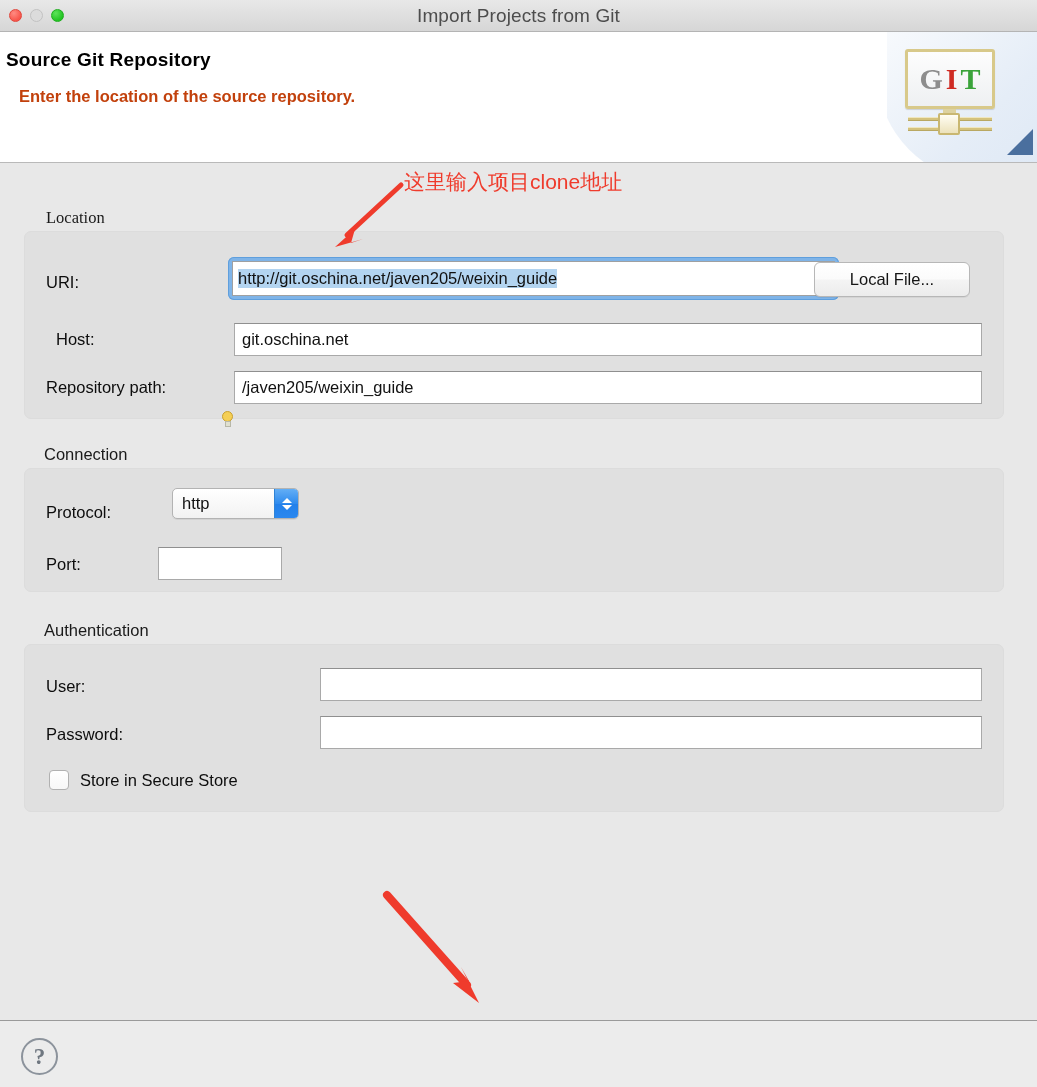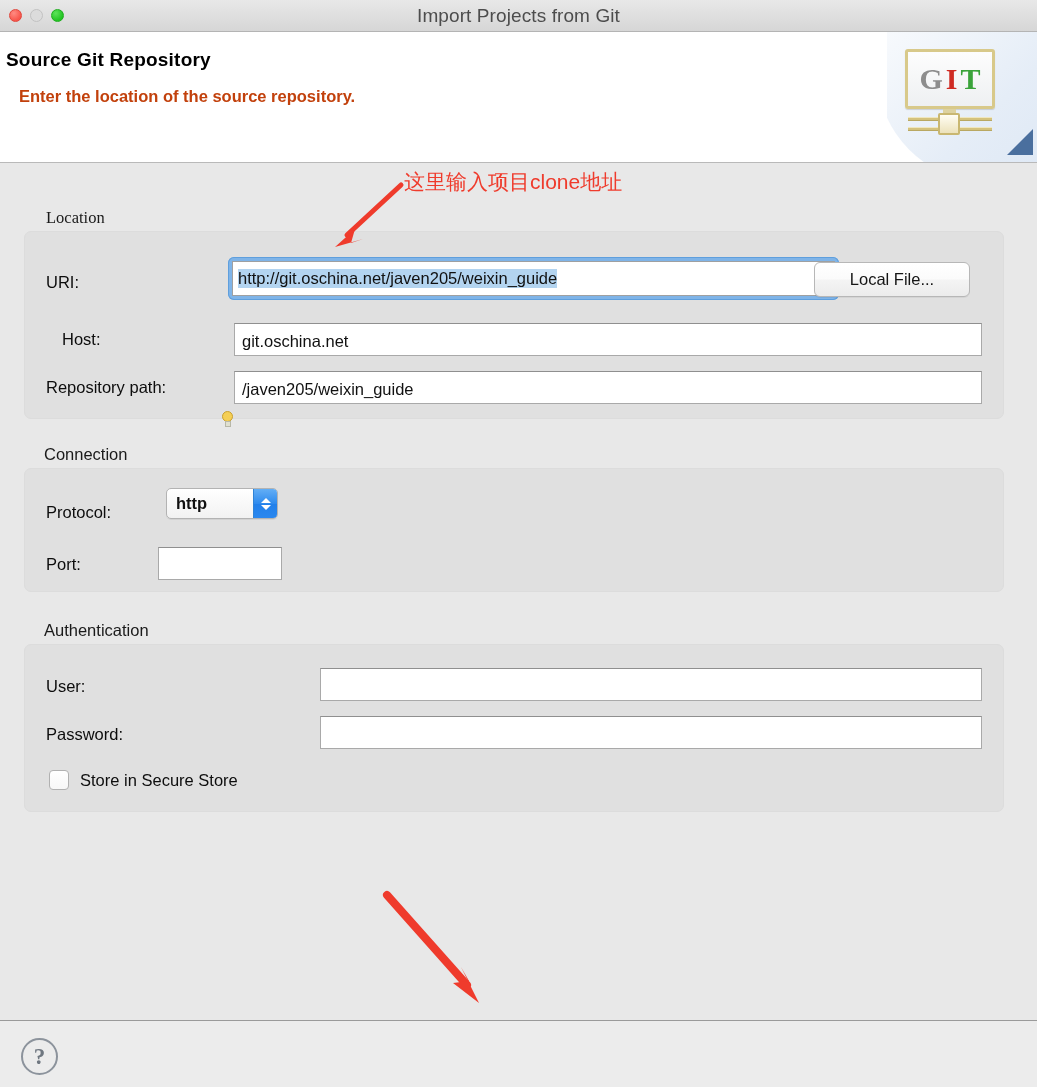--- a/index.html
+++ b/index.html
@@ -178,23 +178,23 @@
     white-space: nowrap;
   }
 
   .field {
     position: absolute;
     background: #ffffff;
     border: 1px solid #a9a9a9;
     border-top-color: #8f8f8f;
     font-size: 16.5px;
     color: #111;
-    padding: 8px 7px;
-    display: flex;
-    align-items: flex-start;
+    padding: 14px 7px;
+    display: flex;
+    align-items: center;
     overflow: hidden;
     white-space: nowrap;
   }
 
   
   .focus-wrap {
     position: absolute;
     border-radius: 6px;
     background: #7fb4e8;
     box-shadow: 0 0 0 1px #5f9fdd inset;
@@ -375,35 +375,35 @@
     </div>
 
     <div class="focus-wrap" style="left:228px; top:94px; width:611px; height:43px;">
       <div class="inner">
         <span class="sel-text">http://git.oschina.net/javen205/weixin_guide</span>
       </div>
     </div>
 
     <div class="btn" style="left:814px; top:99px; width:156px; height:35px;">Local File...</div>
 
-    <div class="row-label" style="left:62px; top:167px;">Host:</div>
+    <div class="row-label" style="left:56px; top:167px;">Host:</div>
     <div class="field" style="left:234px; top:160px; width:748px; height:33px;">
       <span>git.oschina.net</span>
     </div>
 
     <div class="row-label" style="left:46px; top:215px;">Repository path:</div>
     <div class="field" style="left:234px; top:208px; width:748px; height:33px;">
       <span>/javen205/weixin_guide</span>
     </div>
 
     <div class="group-label" style="left:44px; top:282px;">Connection</div>
     <div class="group-box" style="left:24px; top:305px; width:980px; height:124px;"></div>
 
     <div class="row-label" style="left:46px; top:340px;">Protocol:</div>
-    <div class="select" style="left:166px; top:325px; width:112px;font-weight:bold;">
+    <div class="select" style="left:172px; top:325px; width:127px;">
       <div class="val">http</div>
       <div class="stepper">
         <span class="chev up"></span>
         <span class="chev down"></span>
       </div>
     </div>
 
     <div class="row-label" style="left:46px; top:392px;">Port:</div>
     <div class="field" style="left:158px; top:384px; width:124px; height:33px;">
       <span></span>

